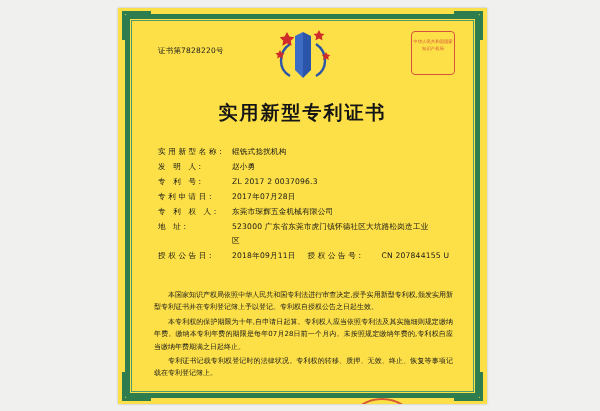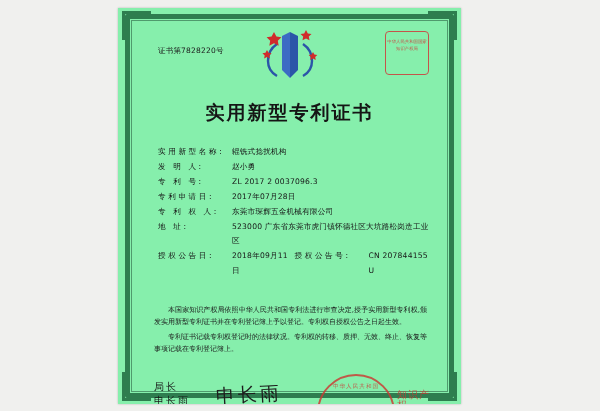--- a/index.html
+++ b/index.html
@@ -17,23 +17,23 @@
     position: relative;
     width: 600px;
     height: 411px;
     background: #f0f0ee;
   }
   
   #sheet {
     position: absolute;
     left: 118px;
     top: 8px;
-    width: 343px;
+    width: 369px;
     height: 396px;
-    background: #86efac;
+    background: #fde047;
     box-shadow: 0 0 2px rgba(0,0,0,0.25);
     overflow: hidden;
   }
   
   .border-outer {
     position: absolute;
     left: 7px; top: 6px;
     right: 7px; bottom: 6px;
     border: 5px solid #2e7d4f;
     border-radius: 2px;
@@ -270,20 +270,21 @@
         <div class="field-cont">区</div>
         <div class="field">
           <span class="lbl">授权公告日:</span>
           <span class="val">2018年09月11日</span>
           <span class="lbl">授权公告号:</span>
           <span class="val">CN 207844155 U</span>
         </div>
       </div>
 
       <div class="para">本国家知识产权局依照中华人民共和国专利法进行审查决定,授予实用新型专利权,颁发实用新型专利证书并在专利登记簿上予以登记。专利权自授权公告之日起生效。</div>
+      <div class="para">本专利权的保护期限为十年,自申请日起算。专利权人应当依照专利法及其实施细则规定缴纳年费。缴纳本专利年费的期限是每年07月28日前一个月内。未按照规定缴纳年费的,专利权自应当缴纳年费期满之日起终止。</div>
       <div class="para">专利证书记载专利权登记时的法律状况。专利权的转移、质押、无效、终止、恢复等事项记载在专利登记簿上。</div>
 
       <div class="signature-zone">
         <div class="sig-label">局长</div>
         <div class="sig-label">申长雨</div>
         <div class="sig-script">申长雨</div>
 
         <div class="round-seal">
           <div class="arc">中华人民共和国</div>
 

